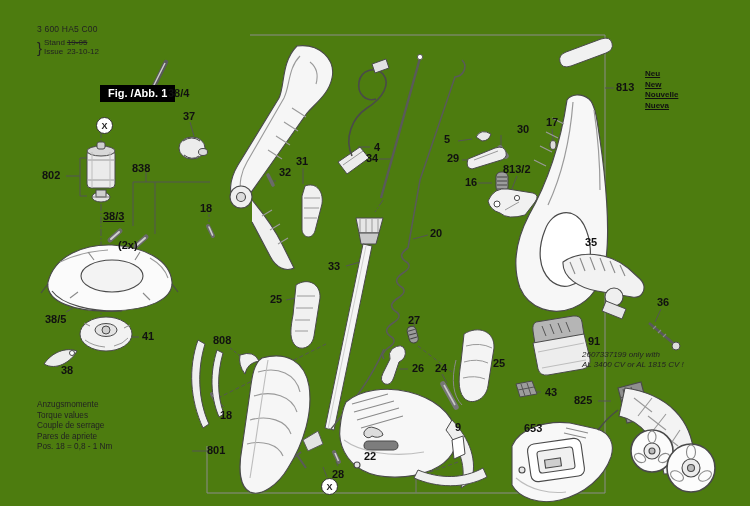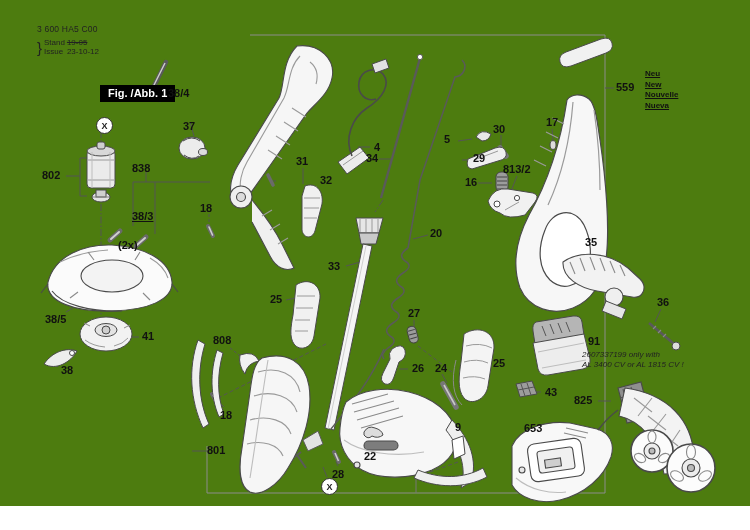--- a/index.html
+++ b/index.html
@@ -303,64 +303,71 @@
       </div>
       <div class="brace">}</div>
       <div>
         <div class="old">19-05</div>
         <div>23-10-12</div>
       </div>
     </div>
   </div>
   <div class="figbox">Fig. /Abb. 1</div>
 
+  <div class="note" style="left:37px;top:400px;">
+    <div>Anzugsmomente</div>
+    <div>Torque values</div>
+    <div>Couple de serrage</div>
+    <div>Pares de apriete</div>
+    <div>Pos.   18 = 0,8 - 1 Nm</div>
+  </div>
   <div class="newflag">
     <div>Neu</div>
     <div>New</div>
     <div>Nouvelle</div>
     <div>Nueva</div>
   </div>
   <div class="note note82" style="left:582px;top:350px;font-style:italic;">
     <div>2607337199 only with</div>
     <div>AL 3400 CV or AL 1815 CV !</div>
   </div>
 
   <div class="xmark" style="left:96px;top:117px;">X</div>
   <div class="xmark" style="left:321px;top:478px;">X</div>
 
   <div class="lbl" style="left:168px;top:87px;">38/4</div>
-  <div class="lbl" style="left:183px;top:120px;">37</div>
+  <div class="lbl" style="left:183px;top:110px;">37</div>
   <div class="lbl" style="left:42px;top:169px;">802</div>
   <div class="lbl" style="left:132px;top:162px;">838</div>
   <div class="lbl" style="left:118px;top:199px;margin-top:40px;">(2x)</div>
-  <div class="lbl" style="left:132px;top:210px;text-decoration:underline;">38/3</div>
+  <div class="lbl" style="left:103px;top:210px;text-decoration:underline;">38/3</div>
   <div class="lbl" style="left:200px;top:202px;">18</div>
   <div class="lbl" style="left:296px;top:155px;">31</div>
-  <div class="lbl" style="left:279px;top:174px;margin-left:41px;">32</div>
+  <div class="lbl" style="left:279px;top:166px;">32</div>
   <div class="lbl" style="left:374px;top:141px;">4</div>
   <div class="lbl" style="left:366px;top:152px;">34</div>
   <div class="lbl" style="left:430px;top:227px;">20</div>
   <div class="lbl" style="left:328px;top:260px;">33</div>
   <div class="lbl" style="left:270px;top:293px;">25</div>
   <div class="lbl" style="left:213px;top:334px;">808</div>
   <div class="lbl" style="left:220px;top:409px;">18</div>
-  <div class="lbl" style="left:408px;top:307px;">27</div>
+  <div class="lbl" style="left:408px;top:314px;">27</div>
   <div class="lbl" style="left:412px;top:362px;">26</div>
   <div class="lbl" style="left:435px;top:362px;">24</div>
   <div class="lbl" style="left:493px;top:357px;">25</div>
   <div class="lbl" style="left:455px;top:421px;">9</div>
   <div class="lbl" style="left:364px;top:450px;">22</div>
   <div class="lbl" style="left:332px;top:468px;">28</div>
   <div class="lbl" style="left:444px;top:133px;">5</div>
-  <div class="lbl" style="left:493px;top:123px;">30</div>
-  <div class="lbl" style="left:473px;top:152px;">29</div>
+  <div class="lbl" style="left:517px;top:123px;">30</div>
+  <div class="lbl" style="left:447px;top:152px;">29</div>
   <div class="lbl" style="left:465px;top:176px;">16</div>
   <div class="lbl" style="left:503px;top:163px;">813/2</div>
   <div class="lbl" style="left:546px;top:116px;">17</div>
-  <div class="lbl" style="left:616px;top:81px;">559</div>
+  <div class="lbl" style="left:616px;top:81px;">813</div>
   <div class="lbl" style="left:585px;top:236px;">35</div>
   <div class="lbl" style="left:657px;top:296px;">36</div>
   <div class="lbl" style="left:588px;top:335px;">91</div>
   <div class="lbl" style="left:545px;top:386px;">43</div>
   <div class="lbl" style="left:574px;top:394px;">825</div>
   <div class="lbl" style="left:524px;top:422px;">653</div>
   <div class="lbl" style="left:45px;top:313px;text-align:right;">38/5</div>
   <div class="lbl" style="left:142px;top:330px;">41</div>
   <div class="lbl" style="left:61px;top:364px;">38</div>
   <div class="lbl" style="left:167px;top:444px;padding-left:40px;">801</div>

